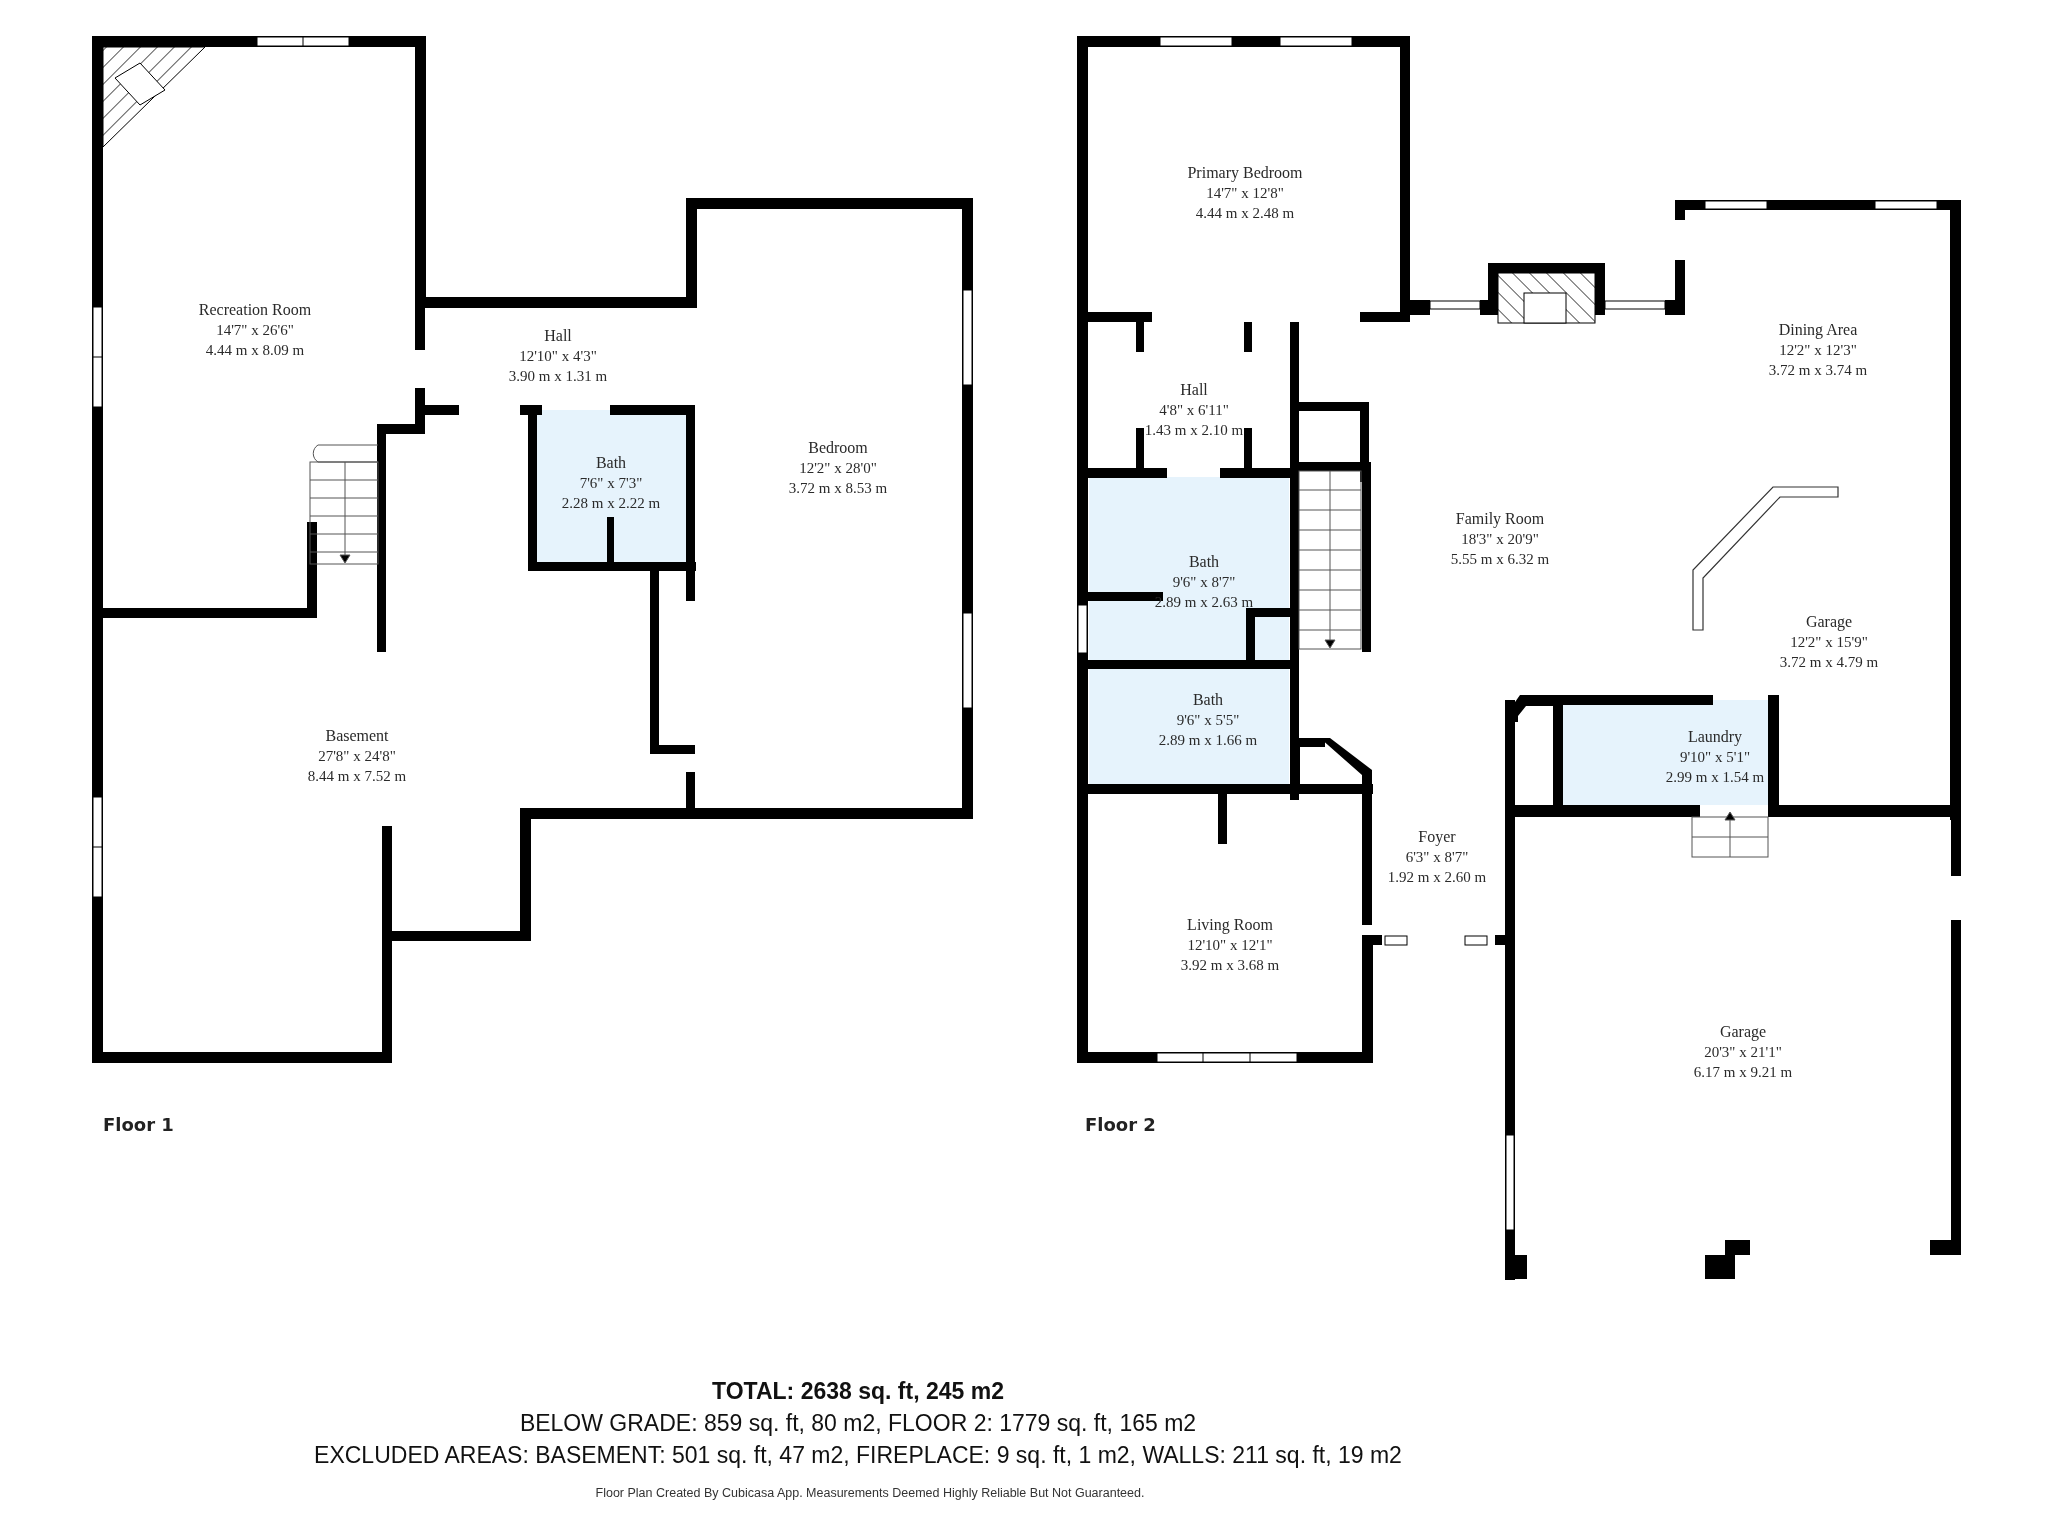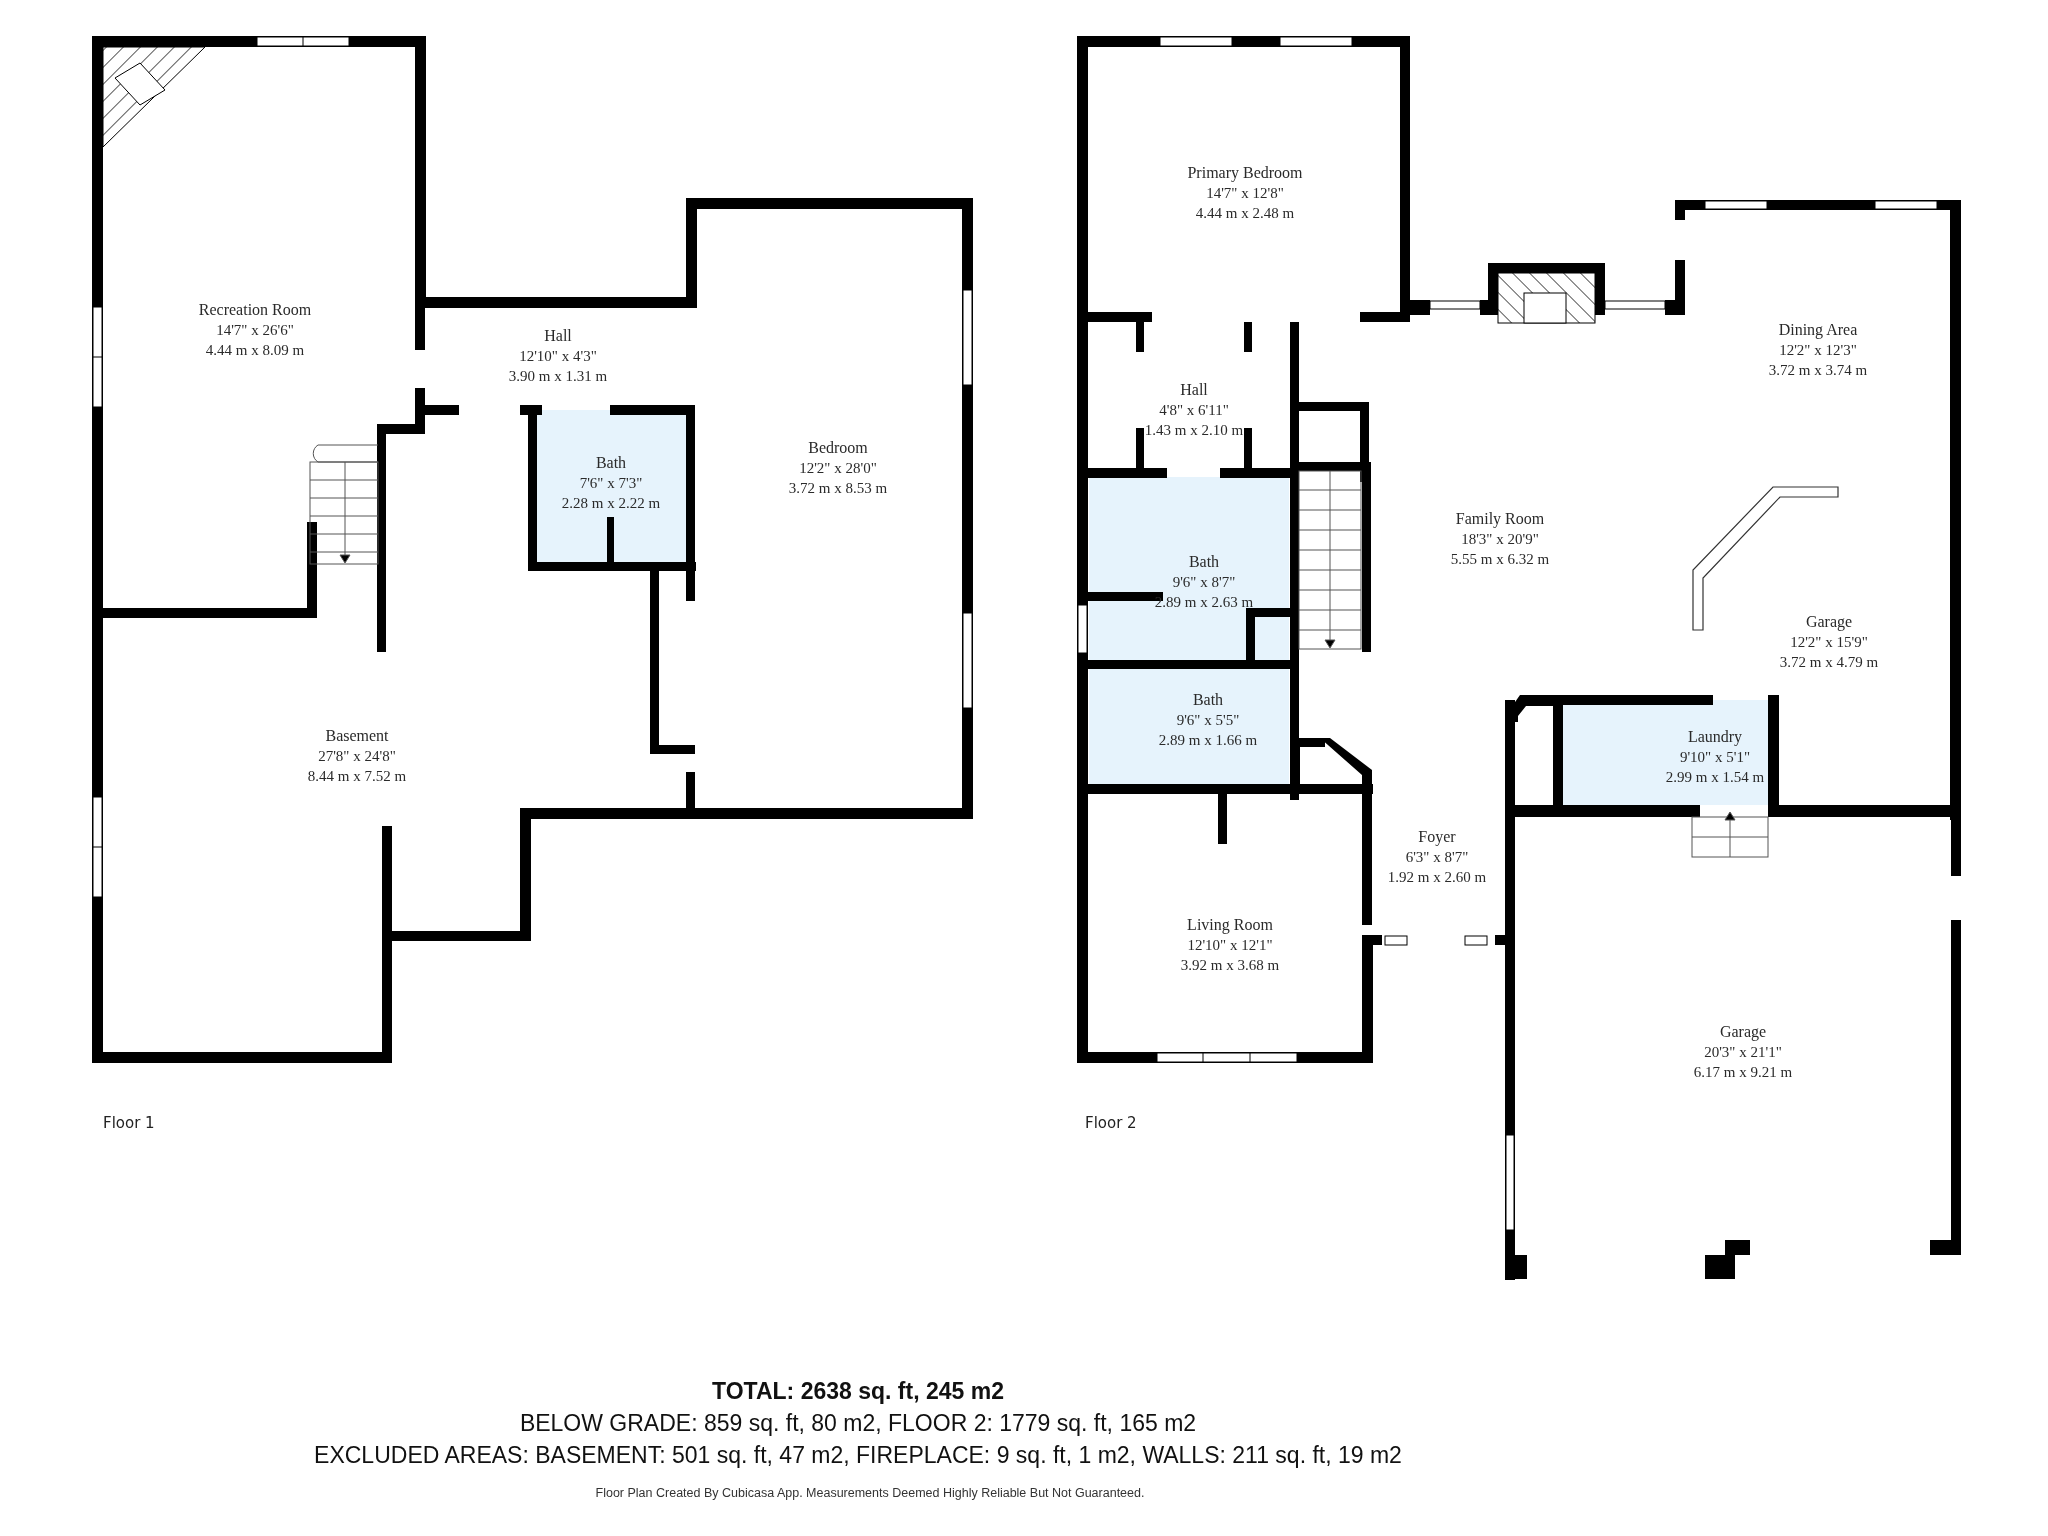--- a/index.html
+++ b/index.html
@@ -1,20 +1,20 @@
 <!DOCTYPE html>
 <html><head>
 <meta charset="utf-8">
 <style>
   html, body { margin:0; padding:0; background:#ffffff; }
   body { width:2048px; height:1536px; position:relative; overflow:hidden; font-family:"Liberation Sans", sans-serif; color:#222; }
   svg.plan { position:absolute; left:0; top:0; }
   .room-label { position:absolute; text-align:center; transform:translateX(-50%); color:#2a2a2a; font-family:Liberation Serif, serif; font-size:15px; line-height:20px; white-space:nowrap; }
   .room-label .name { font-size:16px; }
-  .floor-label { position:absolute; font-family:"DejaVu Sans", sans-serif; font-size:15px; color:#222; }
+  .floor-label { position:absolute; font-family:"DejaVu Sans", sans-serif; font-size:18px; color:#222;font-weight:bold; }
   .footer { position:absolute; left:0; width:1716px; text-align:center; font-family:"Liberation Sans", sans-serif; color:#111; }
   .total { top:1378px; font-size:23px; font-weight:bold; }
   .below { top:1410px; font-size:23px; }
   .excluded { top:1442px; font-size:23px; }
   .credit { top:1486px; font-size:12.5px; color:#333;padding-left:12px; }
 </style>
 </head>
 <body>
 
 <svg class="plan" width="2048" height="1536" viewBox="0 0 2048 1536" xmlns="http://www.w3.org/2000/svg">

